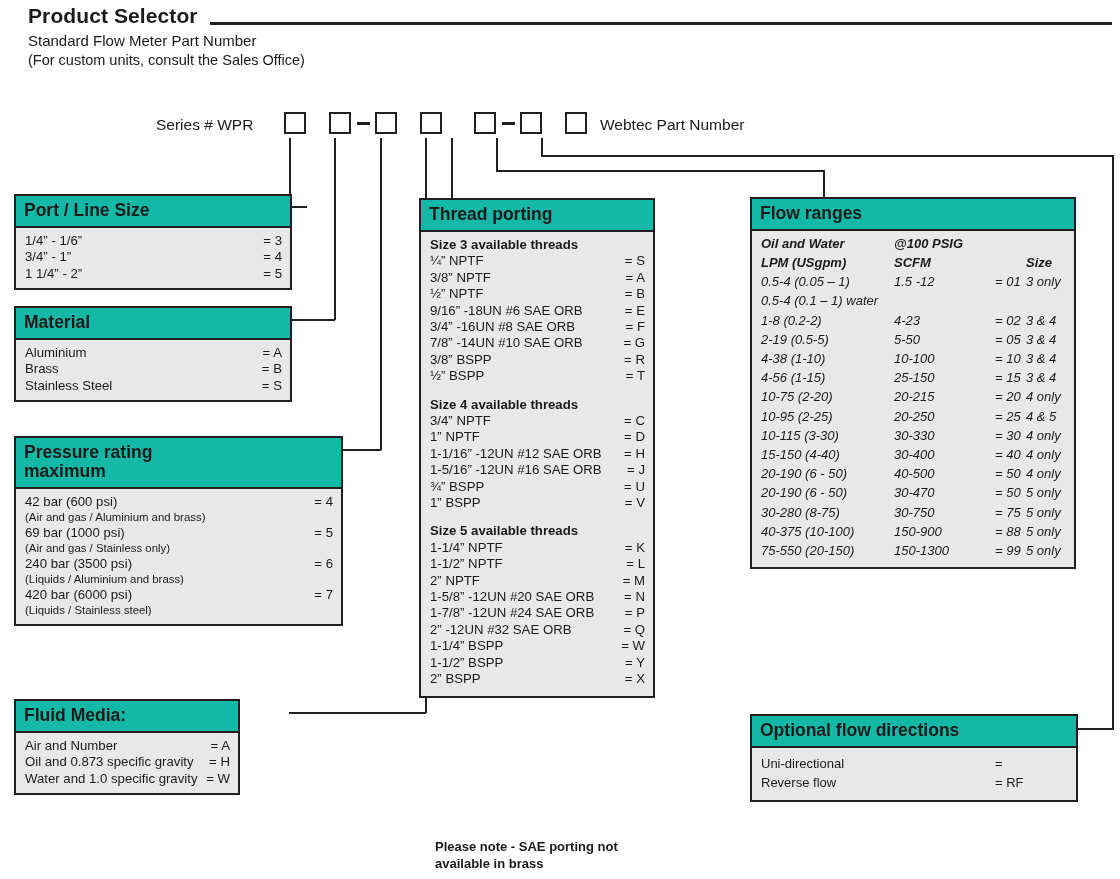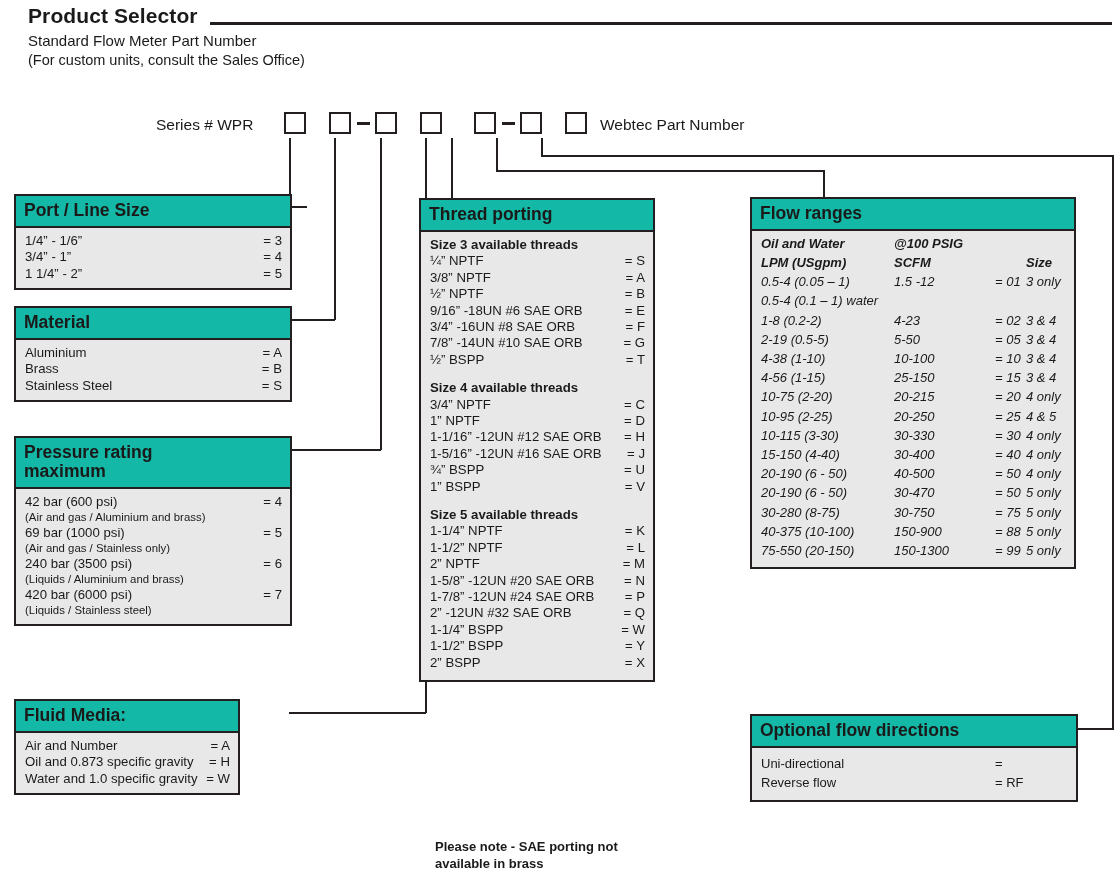--- a/index.html
+++ b/index.html
@@ -125,21 +125,21 @@
       <span>Brass</span>
       <span class="code">= B</span>
     </div>
     <div class="row">
       <span>Stainless Steel</span>
       <span class="code">= S</span>
     </div>
   </div>
 </div>
 
-<div class="box" style="left:14px;top:436px;width:278px;">
+<div class="box" style="left:14px;top:436px;width:329px;">
   <div class="hd">
     <div>Pressure rating</div>
     <div>maximum</div>
   </div>
   <div class="bd">
     <div class="row">
       <span>42 bar (600 psi)</span>
       <span class="code">= 4</span>
     </div>
     <div class="row small">(Air and gas / Aluminium and brass)</div>
@@ -183,20 +183,21 @@
   <div class="hd">Thread porting</div>
   <div class="bd" style="padding-bottom:9px;">
 
     <div class="row bold">Size 3 available threads</div>
     <div class="row"><span>¼” NPTF</span><span class="code">= S</span></div>
     <div class="row"><span>3/8” NPTF</span><span class="code">= A</span></div>
     <div class="row"><span>½” NPTF</span><span class="code">= B</span></div>
     <div class="row"><span>9/16” -18UN #6 SAE ORB</span><span class="code">= E</span></div>
     <div class="row"><span>3/4” -16UN #8 SAE ORB</span><span class="code">= F</span></div>
     <div class="row"><span>7/8” -14UN #10 SAE ORB</span><span class="code">= G</span></div>
+    <div class="row"><span>3/8” BSPP</span><span class="code">= R</span></div>
     <div class="row"><span>½” BSPP</span><span class="code">= T</span></div>
 
     <div class="spacer"></div>
 
     <div class="row bold">Size 4 available threads</div>
     <div class="row"><span>3/4” NPTF</span><span class="code">= C</span></div>
     <div class="row"><span>1” NPTF</span><span class="code">= D</span></div>
     <div class="row"><span>1-1/16” -12UN #12 SAE ORB</span><span class="code">= H</span></div>
     <div class="row"><span>1-5/16” -12UN #16 SAE ORB</span><span class="code">= J</span></div>
     <div class="row"><span>¾” BSPP</span><span class="code">= U</span></div>

